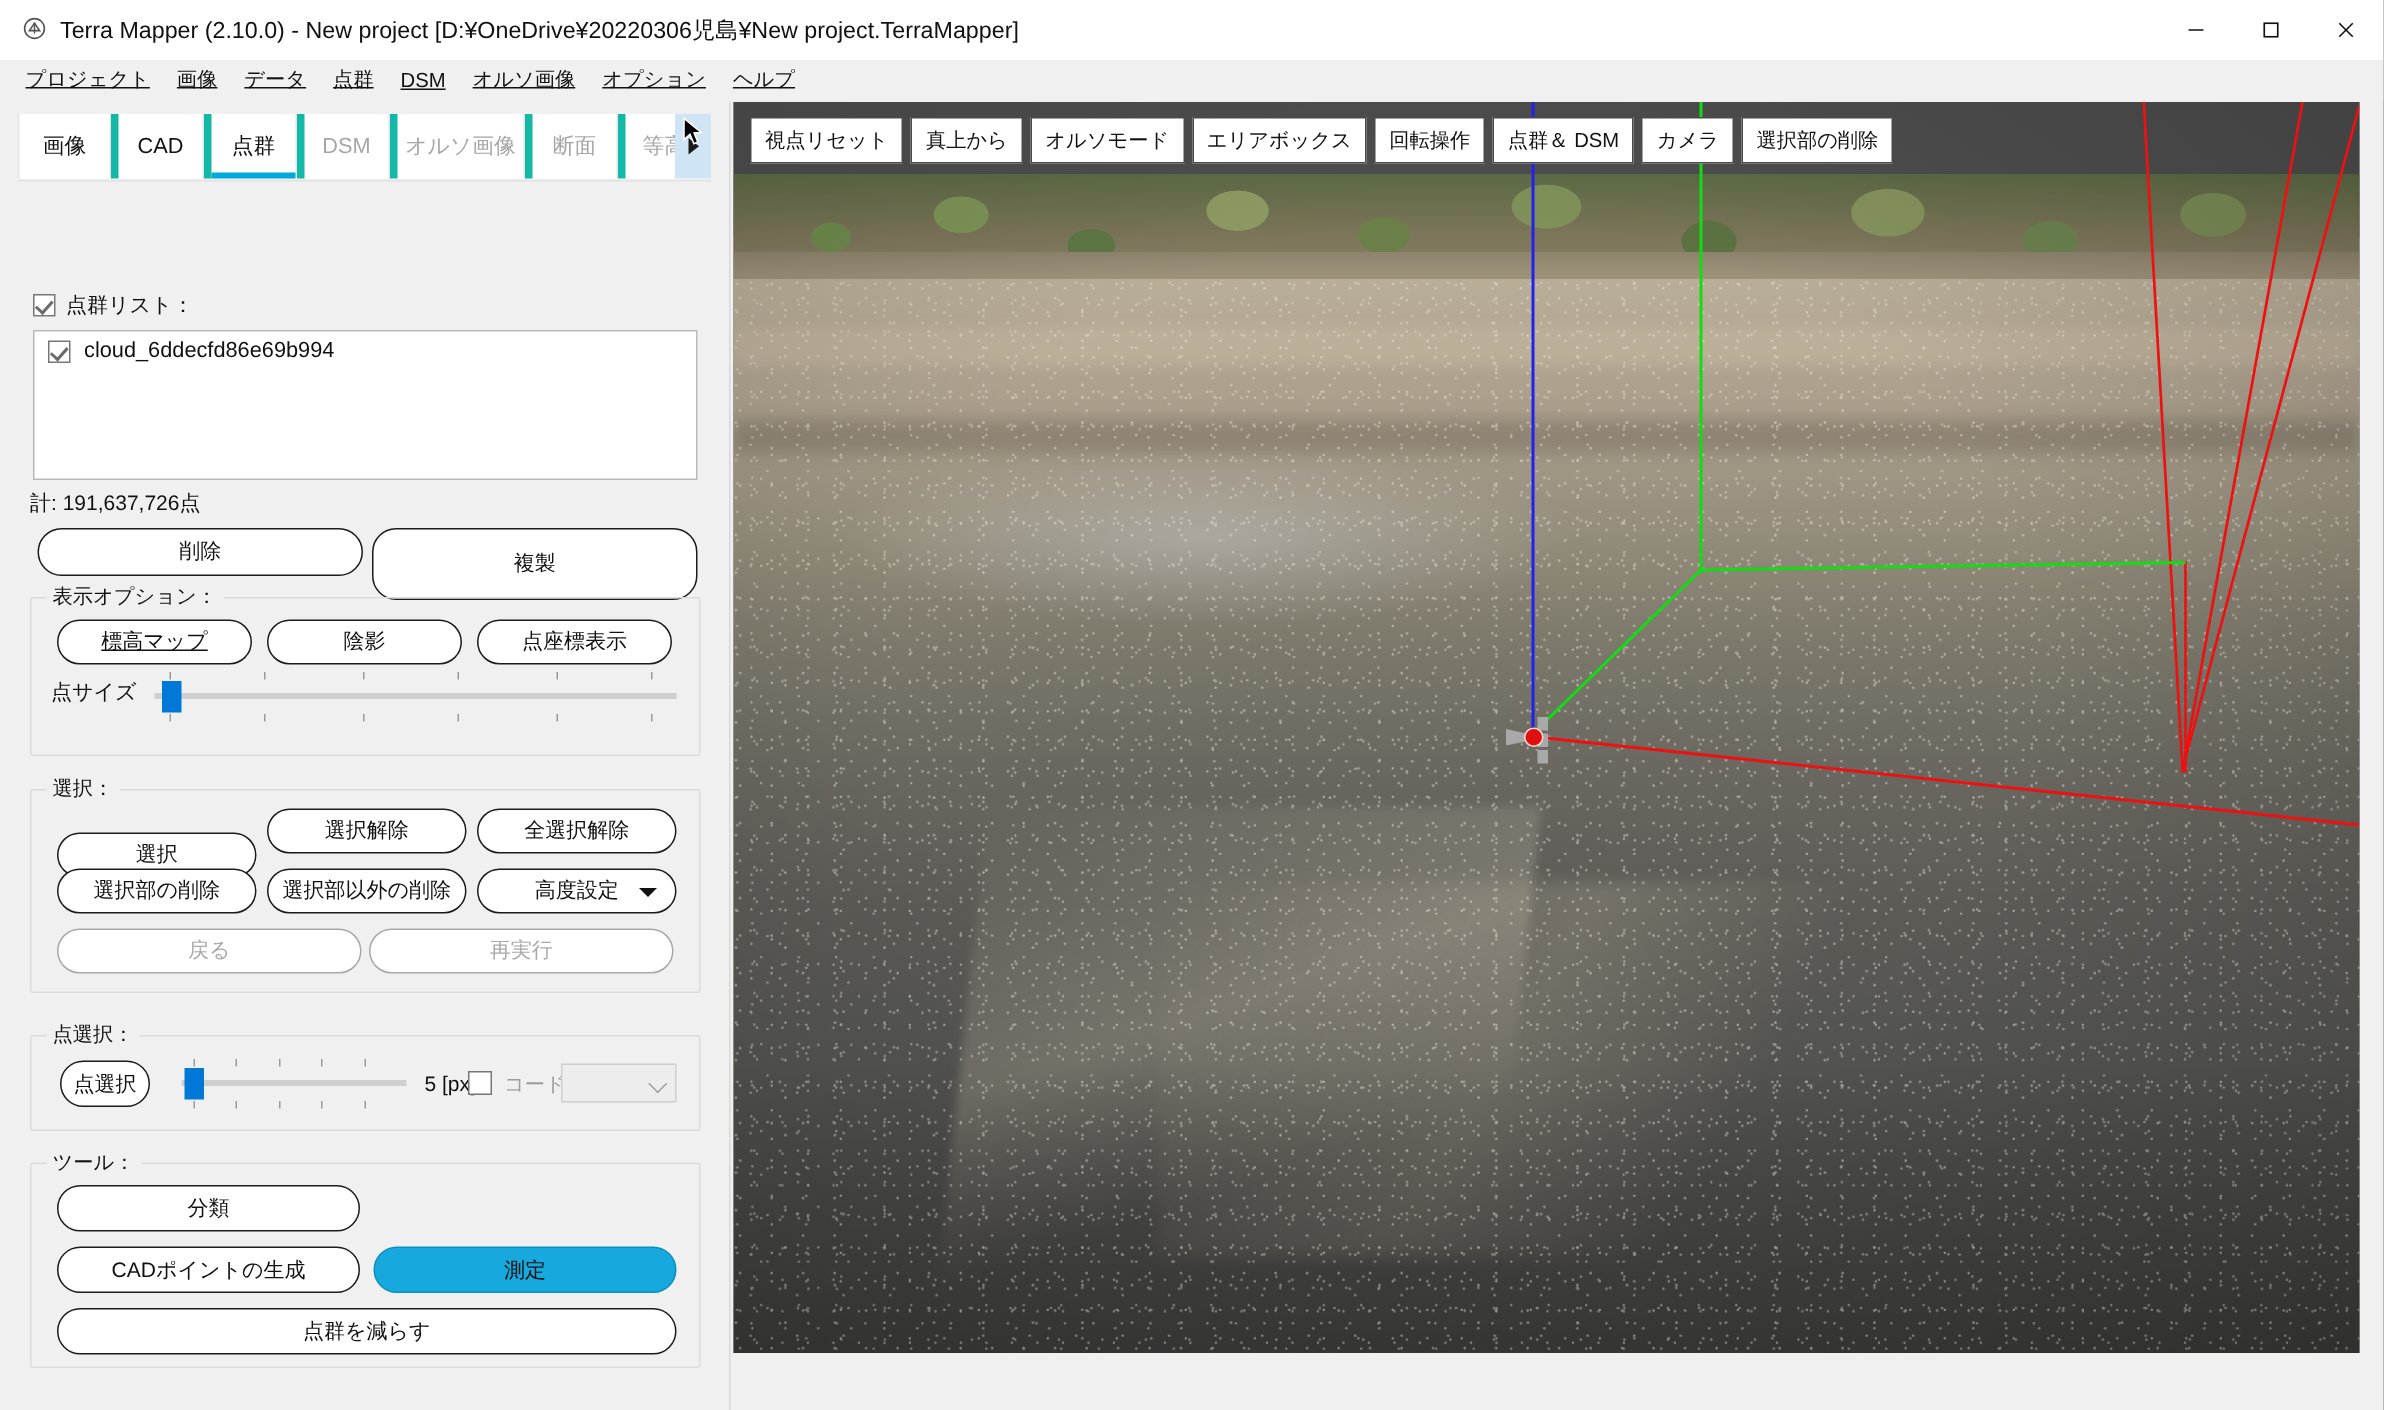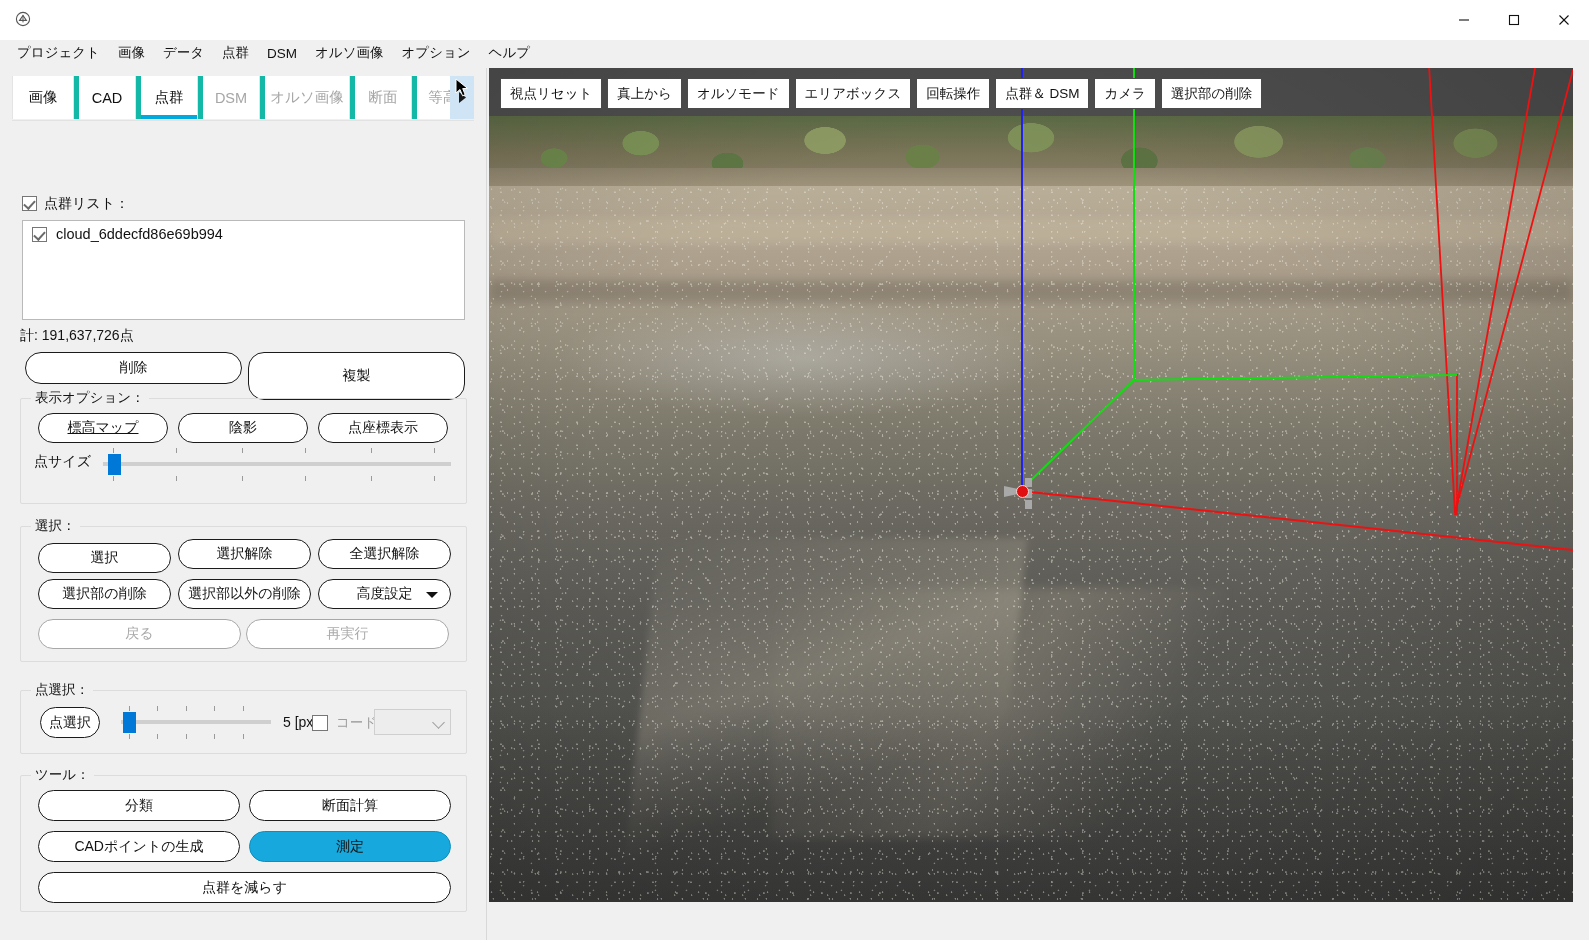--- a/index.html
+++ b/index.html
@@ -17,21 +17,21 @@
       font-size:14px;line-height:18px;text-align:center;color:#333;}
   .titlebar .tb-title{position:absolute;left:40px;top:10px;font-size:15.5px;color:#111;white-space:nowrap;}
   .winbtns{position:absolute;right:0;top:0;height:40px;display:flex;}
   .winbtn{width:50px;height:40px;display:flex;align-items:center;justify-content:center;
       font-size:15px;color:#111;cursor:default;}
   .winbtn svg{display:block;}
 
   
   .menubar{position:absolute;left:0;top:40px;width:1589px;height:26px;background:#f0f0f0;
       display:flex;align-items:center;padding-left:8px;box-sizing:border-box;}
-  .menuitem{font-size:13.5px;color:#111;padding:3px 9px;white-space:nowrap;cursor:default;}
+  .menuitem{font-size:13.5px;color:#111;padding:3px 9px;white-space:nowrap;cursor:default;text-decoration:underline;}
 
   
   .leftpanel{position:absolute;left:0;top:68px;width:487px;height:872px;background:#f0f0f0;
       border-right:1px solid #d8d8d8;box-sizing:border-box;}
 
   
   .tabstrip{position:absolute;left:12px;top:8px;width:462px;height:44px;
       border-bottom:1px solid #e2e2e2;display:flex;overflow:hidden;}
   .tab{position:relative;height:43px;display:flex;align-items:center;justify-content:center;
       background:#ffffff;border-left:5px solid #14b8a6;border-right:1px solid #e4e4e4;
@@ -84,21 +84,21 @@
   .slider .track{position:absolute;left:0;top:13px;width:100%;height:4px;background:#cfcfcf;}
   .slider .handle{position:absolute;top:5px;width:13px;height:21px;background:#0078d7;}
   .slider .ticks{position:absolute;left:0;width:100%;height:5px;}
   .slider .ticks.top{top:-1px;}
   .slider .ticks.bot{top:27px;}
   .slider .ticks i{position:absolute;top:0;width:1px;height:5px;background:#9a9a9a;}
 
   #s-ptsize{left:82px;top:50px;width:348px;}
 
   #g-select{left:20px;top:458px;width:447px;height:136px;}
-  .b-sel{position:absolute;left:17px;top:16px;width:133px;height:30px;}
+  .b-sel{position:absolute;left:17px;top:28px;width:133px;height:30px;}
   .b-unsel{position:absolute;left:157px;top:12px;width:133px;height:30px;}
   .b-unsela{position:absolute;left:297px;top:12px;width:133px;height:30px;}
   .b-delsel{position:absolute;left:17px;top:52px;width:133px;height:30px;}
   .b-delout{position:absolute;left:157px;top:52px;width:133px;height:30px;}
   .b-height{position:absolute;left:297px;top:52px;width:133px;height:30px;}
   .b-height .caret{position:absolute;right:12px;top:50%;margin-top:-2px;
       width:0;height:0;border-left:6px solid transparent;border-right:6px solid transparent;
       border-top:6px solid #111;}
   .b-undo{position:absolute;left:17px;top:92px;width:203px;height:30px;}
   .b-redo{position:absolute;left:225px;top:92px;width:203px;height:30px;}
@@ -203,20 +203,21 @@
 <div id="app">
 
   <div class="titlebar">
     <div class="tb-icon">
       <svg width="16" height="16" viewBox="0 0 16 16">
         <circle cx="8" cy="8" r="6.6" fill="none" stroke="#555" stroke-width="1.1"></circle>
         <path d="M4.6 9.4 L8 4.4 L11.4 9.4 Z" fill="none" stroke="#555" stroke-width="1.1"></path>
         <path d="M8 4.4 L8 11.4" stroke="#555" stroke-width="1"></path>
       </svg>
     </div>
+    <div class="tb-title">Terra Mapper (2.10.0) - New project [D:¥OneDrive¥20220306児島¥New project.TerraMapper]</div>
     <div class="winbtns">
       <div class="winbtn">
         <svg width="14" height="14" viewBox="0 0 14 14">
             <line x1="2" y1="7" x2="12" y2="7" stroke="#111" stroke-width="1.1"></line>
           </svg>
       </div>
       <div class="winbtn">
         <svg width="14" height="14" viewBox="0 0 14 14">
             <rect x="2.5" y="2.5" width="9" height="9" fill="none" stroke="#111" stroke-width="1.1"></rect>
           </svg>
@@ -345,21 +346,20 @@
       <div class="lbl-code">コード：</div>
       <div class="combo">
         <span class="cv"></span>
         <span class="chev"></span>
       </div>
     </div>
 
     <div class="group" id="g-tools">
       <div class="gtitle">ツール：</div>
       <div class="btn b-class">分類</div>
-      <div class="btn b-sect">断面計算</div>
       <div class="btn b-cadpt">CADポイントの生成</div>
       <div class="btn b-reduce">点群を減らす</div>
       <div class="btn b-meas primary">測定</div>
     </div>
 
   </div>
 
   <div class="viewport">
     <div class="vp-scene">
       <div class="sky"></div>

